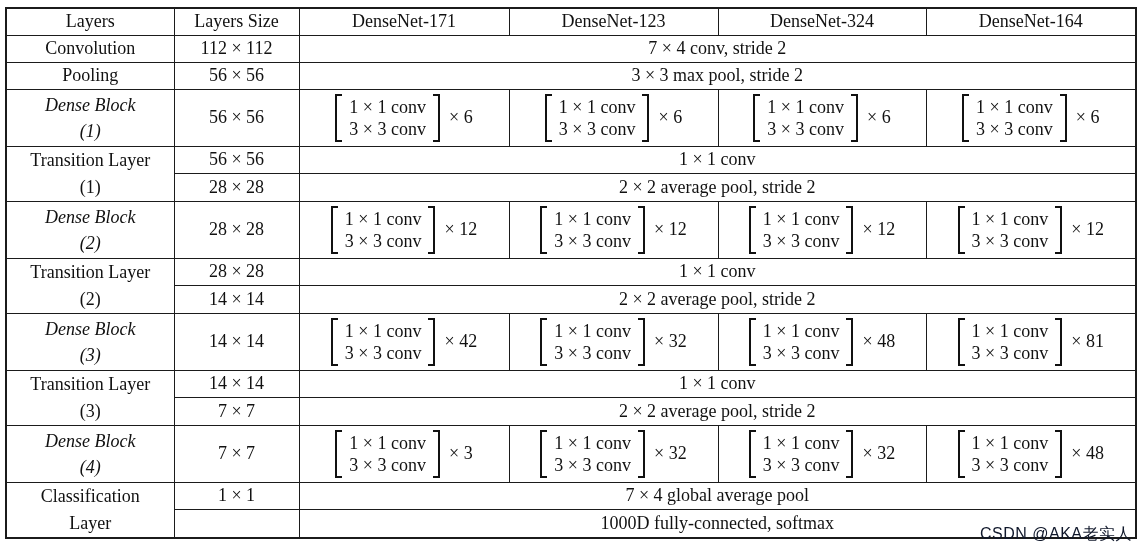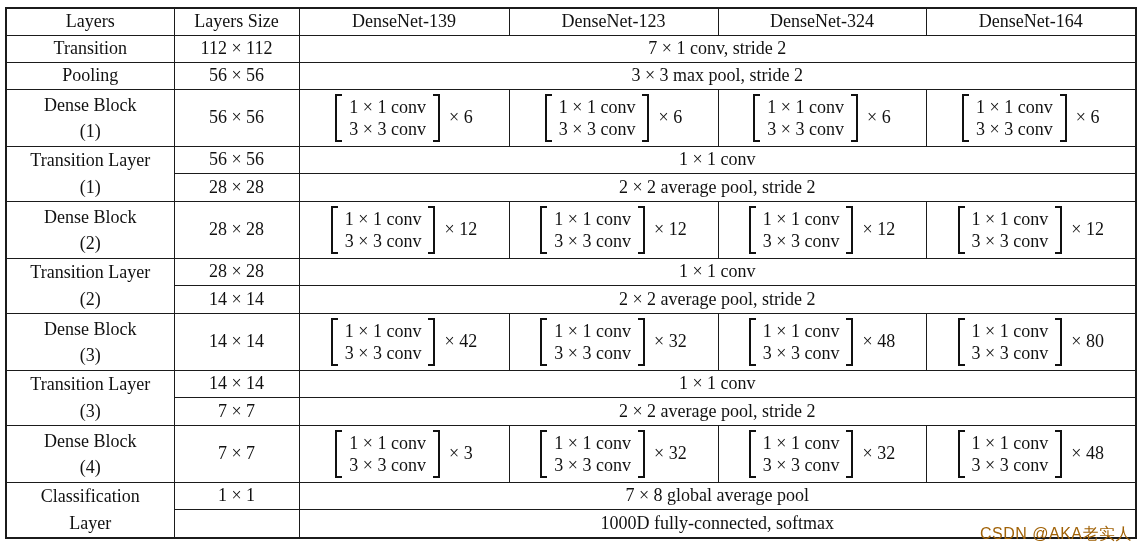--- a/index.html
+++ b/index.html
@@ -25,67 +25,67 @@
     border: 1px solid #1b1b1b;
     text-align: center;
     vertical-align: middle;
     padding: 0 10px;
     overflow: hidden;
     white-space: nowrap;
   }
   tr.r td { height: 27px; }
   tr.dense td { height: 57px; }
   
-  .lbl2 div { line-height: 26px; }
+  .lbl2 div { line-height: 26px; font-style: italic; }
   
   td.spanlbl div { height: 27px; line-height: 27px; }
   
   .mx { display: inline-flex; align-items: stretch; vertical-align: middle; }
   .br { display: block; width: 7px; }
   .br.bl { border-left: 2px solid #111; border-top: 2px solid #111; border-bottom: 2px solid #111; margin-right: 6px; }
   .br.brr { border-right: 2px solid #111; border-top: 2px solid #111; border-bottom: 2px solid #111; margin-left: 6px; }
   .mb { display: flex; flex-direction: column; justify-content: center; line-height: 22px; padding: 2px 1px; }
   .mult { align-self: center; margin-left: 9px; }
   
   .watermark {
     position: absolute;
     top: 524px; right: 12px;
     font-family: "Liberation Sans", sans-serif;
     font-size: 16px;
-    color: #a16207;
+    color: #0f172a;
     letter-spacing: 0.5px;
   }
 </style>
 </head>
 <body>
 
 <table class="arch">
   <colgroup>
     <col style="width:168px">
       <col style="width:125px">
       <col style="width:210px">
     <col style="width:209px">
       <col style="width:208px">
       <col style="width:210px">
   </colgroup>
   <tbody>
 
   <tr class="r">
     <td>Layers</td>
     <td>Layers Size</td>
-    <td>DenseNet-139</td>
+    <td>DenseNet-171</td>
     <td>DenseNet-123</td>
     <td>DenseNet-324</td>
     <td>DenseNet-164</td>
   </tr>
 
   <tr class="r">
-    <td>Transition</td>
+    <td>Convolution</td>
     <td>112 × 112</td>
-    <td colspan="4">7 × 1 conv, stride 2</td>
+    <td colspan="4">7 × 4 conv, stride 2</td>
   </tr>
 
   <tr class="r">
     <td>Pooling</td>
     <td>56 × 56</td>
     <td colspan="4">3 × 3 max pool, stride 2</td>
   </tr>
 
   <tr class="dense">
     <td class="lbl2">
@@ -234,21 +234,21 @@
             <i class="br brr"></i>
             <span class="mult">× 48</span>
           </span></td>
     <td><span class="mx">
             <i class="br bl"></i>
             <span class="mb">
               <span>1 × 1 conv</span>
               <span>3 × 3 conv</span>
             </span>
             <i class="br brr"></i>
-            <span class="mult">× 80</span>
+            <span class="mult">× 81</span>
           </span></td>
   </tr>
 
   <tr class="r">
     <td rowspan="2" class="spanlbl">
       <div>Transition Layer</div>
       <div>(3)</div>
     </td>
     <td>14 × 14</td>
     <td colspan="4">1 × 1 conv</td>
@@ -301,21 +301,21 @@
             <span class="mult">× 48</span>
           </span></td>
   </tr>
 
   <tr class="r">
     <td rowspan="2" class="spanlbl">
       <div>Classification</div>
       <div>Layer</div>
     </td>
     <td>1 × 1</td>
-    <td colspan="4">7 × 8 global average pool</td>
+    <td colspan="4">7 × 4 global average pool</td>
   </tr>
   <tr class="r">
     <td></td>
     <td colspan="4">1000D fully-connected, softmax</td>
   </tr>
 
   </tbody>
 </table>
 
 <div class="watermark">CSDN @AKA老实人</div>

